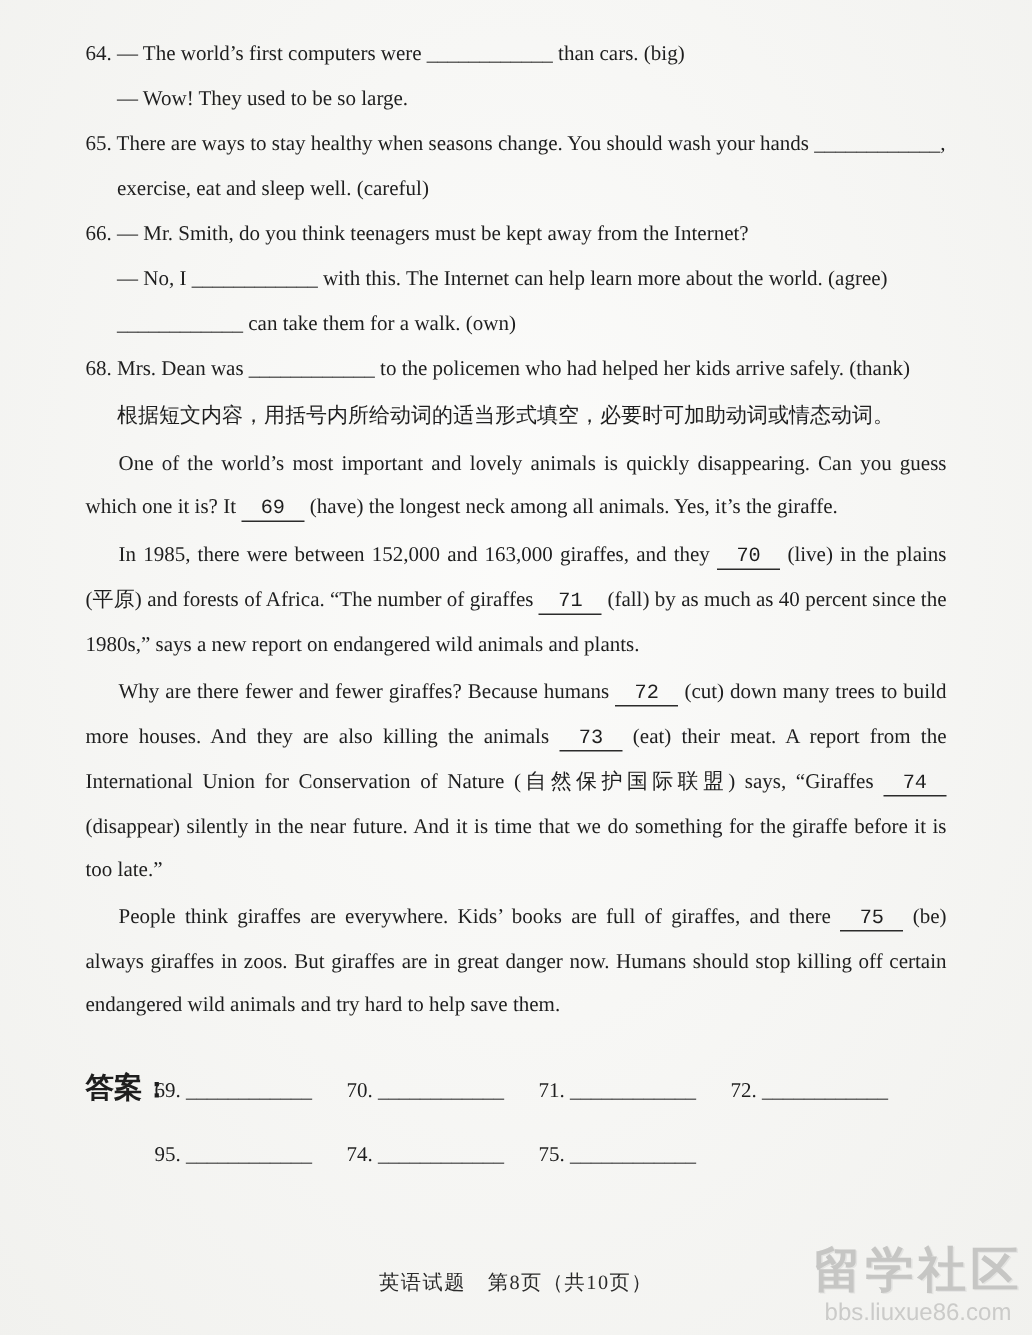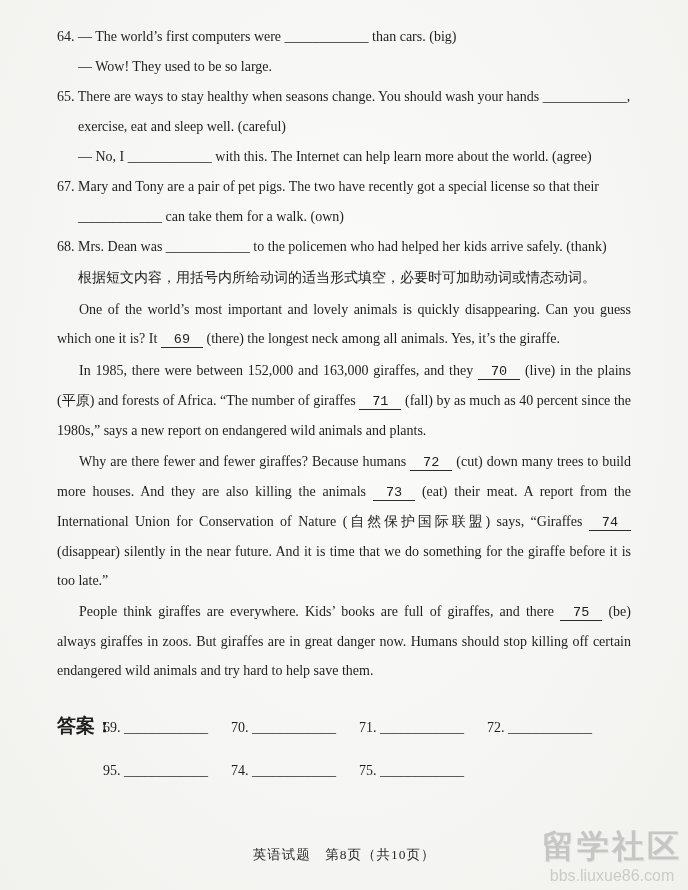--- a/index.html
+++ b/index.html
@@ -107,30 +107,30 @@
 <body>
 
 <div class="page">
 
   <p class="line">64. — The world’s first computers were ____________ than cars. (big)</p>
   <p class="line cont">— Wow! They used to be so large.</p>
 
   <p class="line">65. There are ways to stay healthy when seasons change. You should wash your hands ____________,</p>
   <p class="line cont">exercise, eat and sleep well. (careful)</p>
 
+  <p class="line">66. — Mr. Smith, do you think teenagers must be kept away from the Internet?</p>
   <p class="line cont">— No, I ____________ with this. The Internet can help learn more about the world. (agree)</p>
 
-  <p class="line">67. Mary and Tony are a pair of pet pigs. The two have recently got a special license so that their</p>
   <p class="line cont">____________ can take them for a walk. (own)</p>
 
   <p class="line">68. Mrs. Dean was ____________ to the policemen who had helped her kids arrive safely. (thank)</p>
 
   <p class="line instruction">根据短文内容，用括号内所给动词的适当形式填空，必要时可加助动词或情态动词。</p>
 
-  <p class="para"><span>One of the world’s most important and lovely animals is quickly disappearing. Can you guess which one it is? It </span><span class="num-blank">69</span><span> (there) the longest neck among all animals. Yes, it’s the giraffe.</span></p>
+  <p class="para"><span>One of the world’s most important and lovely animals is quickly disappearing. Can you guess which one it is? It </span><span class="num-blank">69</span><span> (have) the longest neck among all animals. Yes, it’s the giraffe.</span></p>
 
   <p class="para"><span>In 1985, there were between 152,000 and 163,000 giraffes, and they </span><span class="num-blank">70</span><span> (live) in the plains (平原) and forests of Africa. “The number of giraffes </span><span class="num-blank">71</span><span> (fall) by as much as 40 percent since the 1980s,” says a new report on endangered wild animals and plants.</span></p>
 
   <p class="para"><span>Why are there fewer and fewer giraffes? Because humans </span><span class="num-blank">72</span><span> (cut) down many trees to build more houses. And they are also killing the animals </span><span class="num-blank">73</span><span> (eat) their meat. A report from the International Union for Conservation of Nature (自然保护国际联盟) says, “Giraffes </span><span class="num-blank">74</span><span> (disappear) silently in the near future. And it is time that we do something for the giraffe before it is too late.”</span></p>
 
   <p class="para"><span>People think giraffes are everywhere. Kids’ books are full of giraffes, and there </span><span class="num-blank">75</span><span> (be) always giraffes in zoos. But giraffes are in great danger now. Humans should stop killing off certain endangered wild animals and try hard to help save them.</span></p>
 
   <div class="answers">
     <p class="ans-row"><span class="ans-label">答案：</span><span class="ans-item"><span class="ans-num">69.</span> <span class="ans-blank">____________</span></span><span class="ans-item"><span class="ans-num">70.</span> <span class="ans-blank">____________</span></span><span class="ans-item"><span class="ans-num">71.</span> <span class="ans-blank">____________</span></span><span class="ans-item"><span class="ans-num">72.</span> <span class="ans-blank">____________</span></span></p>
     <p class="ans-row row2"><span class="ans-item"><span class="ans-num">95.</span> <span class="ans-blank">____________</span></span><span class="ans-item"><span class="ans-num">74.</span> <span class="ans-blank">____________</span></span><span class="ans-item"><span class="ans-num">75.</span> <span class="ans-blank">____________</span></span></p>

